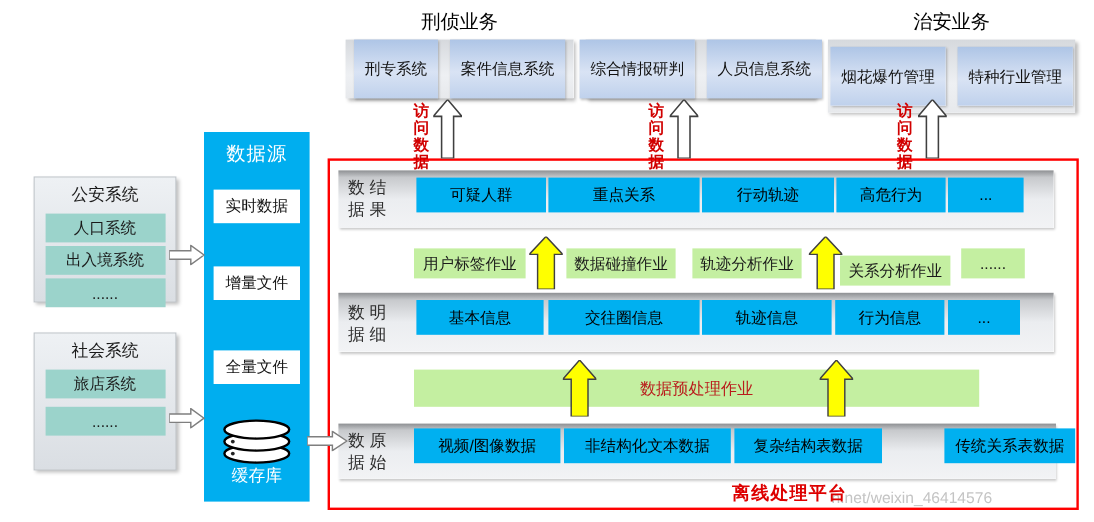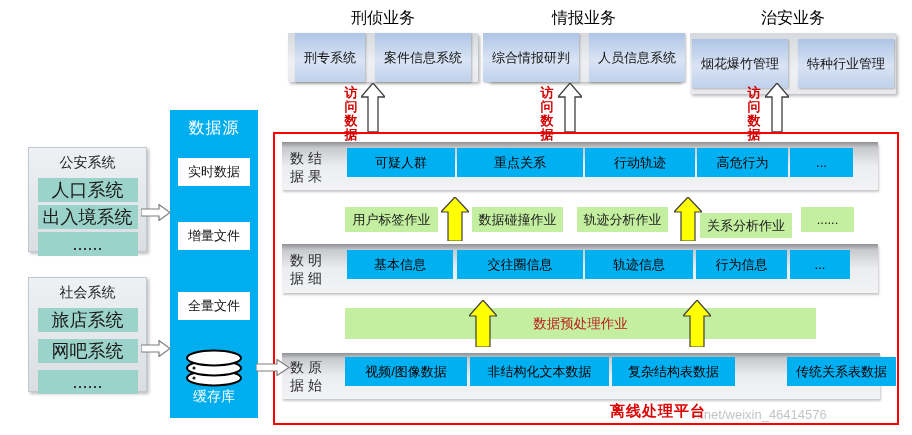--- a/index.html
+++ b/index.html
@@ -12,21 +12,21 @@
   .sysbtn{background:linear-gradient(180deg,#aec5e6 0%,#d9e3f4 55%,#bfd1ec 100%);
           font-size:13px;height:25px;line-height:25px;padding:12px 9px;box-shadow:1px 1px 2px rgba(0,0,0,.25);white-space:nowrap;}
   
   .vtext{position:absolute;width:14px;font-size:13px;font-weight:bold;color:#d10000;
          line-height:14px;word-break:break-all;text-align:center;z-index:9;}
   
   .srcbox{position:absolute;width:117px;background:linear-gradient(180deg,#eef1f4 0%,#dadee3 100%);
           border:1px solid #c3c8ce;box-shadow:2px 2px 3px rgba(0,0,0,.25);}
   .srcbox .ttl{font-size:14px;text-align:center;padding:6px 0 4px;color:#1a1a1a;}
   .srcitem{width:100px;height:24px;margin:2px auto 3px;background:#9BD3CB;
-           display:flex;align-items:center;justify-content:center;font-size:18px;color:#1a1a1a;}
+           display:flex;align-items:center;justify-content:center;font-size:13px;color:#1a1a1a;}
   
   .dscol{position:absolute;left:170px;top:110px;width:88px;height:308px;background:#00AEEF;}
   .dscol .ttl{color:#fff;font-size:16px;font-weight:normal;text-align:center;padding-top:8px;letter-spacing:1px;}
   .stage{position:absolute;left:178px;width:72px;height:28px;background:#fff;
          display:flex;align-items:center;justify-content:center;font-size:13px;color:#111;}
   .cachelbl{position:absolute;left:170px;top:388px;width:88px;text-align:center;color:#fff;font-size:14px;}
   
   .platform{position:absolute;left:273px;top:132px;width:622px;height:289px;border:2px solid #ff0000;background:transparent;}
   .graybar{position:absolute;background:linear-gradient(180deg,#8e9093 0%,#c7c9cc 12%,#ebedf0 50%,#f2f3f5 100%);
            box-shadow:1px 2px 2px rgba(0,0,0,.22);}
@@ -45,21 +45,20 @@
 <body>
 
 <div id="canvas">
 
   <div class="biz-title" style="left:288px;top:8px;width:190px;">刑侦业务</div>
   <div class="panel" style="left:288px;top:33px;width:190px;height:49px;">
     <span class="sysbtn">刑专系统</span>
     <span class="sysbtn">案件信息系统</span>
   </div>
 
-  <div class="biz-title" style="left:488px;top:8px;width:192px;">情报业务</div>
   <div class="panel" style="left:488px;top:33px;width:192px;height:49px;">
     <span class="sysbtn">综合情报研判</span>
     <span class="sysbtn">人员信息系统</span>
   </div>
 
   <div class="biz-title" style="left:690px;top:8px;width:206px;">治安业务</div>
   <div class="panel" style="left:690px;top:33px;width:206px;height:61px;">
     <span class="sysbtn">烟花爆竹管理</span>
     <span class="sysbtn">特种行业管理</span>
   </div>
@@ -82,21 +81,20 @@
   <div class="srcbox" style="left:28px;top:147px;height:103px;">
     <div class="ttl">公安系统</div>
     <div class="srcitem">人口系统</div>
     <div class="srcitem">出入境系统</div>
     <div class="srcitem">......</div>
   </div>
 
   <div class="srcbox" style="left:28px;top:277px;height:113px;">
     <div class="ttl">社会系统</div>
     <div class="srcitem" style="margin-bottom:7px;">旅店系统</div>
-    <div class="srcitem" style="margin-bottom:7px;">网吧系统</div>
     <div class="srcitem">......</div>
   </div>
 
   <svg class="arrow-svg" style="left:141px;top:204px;" width="30" height="17" viewBox="0 0 30 17">
     <polygon points="0,5 18,5 18,0.5 29,8.5 18,16.5 18,12 0,12" fill="#ffffff" stroke="#7f7f7f" stroke-width="1.2"></polygon>
   </svg>
   <svg class="arrow-svg" style="left:141px;top:340px;" width="30" height="17" viewBox="0 0 30 17">
     <polygon points="0,5 18,5 18,0.5 29,8.5 18,16.5 18,12 0,12" fill="#ffffff" stroke="#7f7f7f" stroke-width="1.2"></polygon>
   </svg>
 
@@ -116,21 +114,21 @@
   </svg>
   <div class="cachelbl">缓存库</div>
 
   <svg class="arrow-svg" style="left:256px;top:359px;z-index:8;" width="34" height="17" viewBox="0 0 34 17">
     <polygon points="0,5 21,5 21,0.5 33,8.5 21,16.5 21,12 0,12" fill="#ffffff" stroke="#7f7f7f" stroke-width="1.2"></polygon>
   </svg>
 
   <div class="platform"></div>
 
   <div class="graybar" style="left:282px;top:142px;width:596px;height:48px;"></div>
-  <div class="rowlabel" style="left:290px;top:149px;">
+  <div class="rowlabel" style="left:290px;top:149px;font-family:Liberation Mono, monospace;">
     <div>数结</div>
     <div>据果</div>
   </div>
   <div class="cell" style="left:347px;top:148px;width:108px;">可疑人群</div>
   <div class="cell" style="left:457px;top:148px;width:126px;">重点关系</div>
   <div class="cell" style="left:585px;top:148px;width:110px;">行动轨迹</div>
   <div class="cell" style="left:697px;top:148px;width:91px;">高危行为</div>
   <div class="cell" style="left:790px;top:148px;width:63px;">...</div>
 
   <div class="jobcell" style="left:345px;top:207px;width:93px;">用户标签作业</div>

